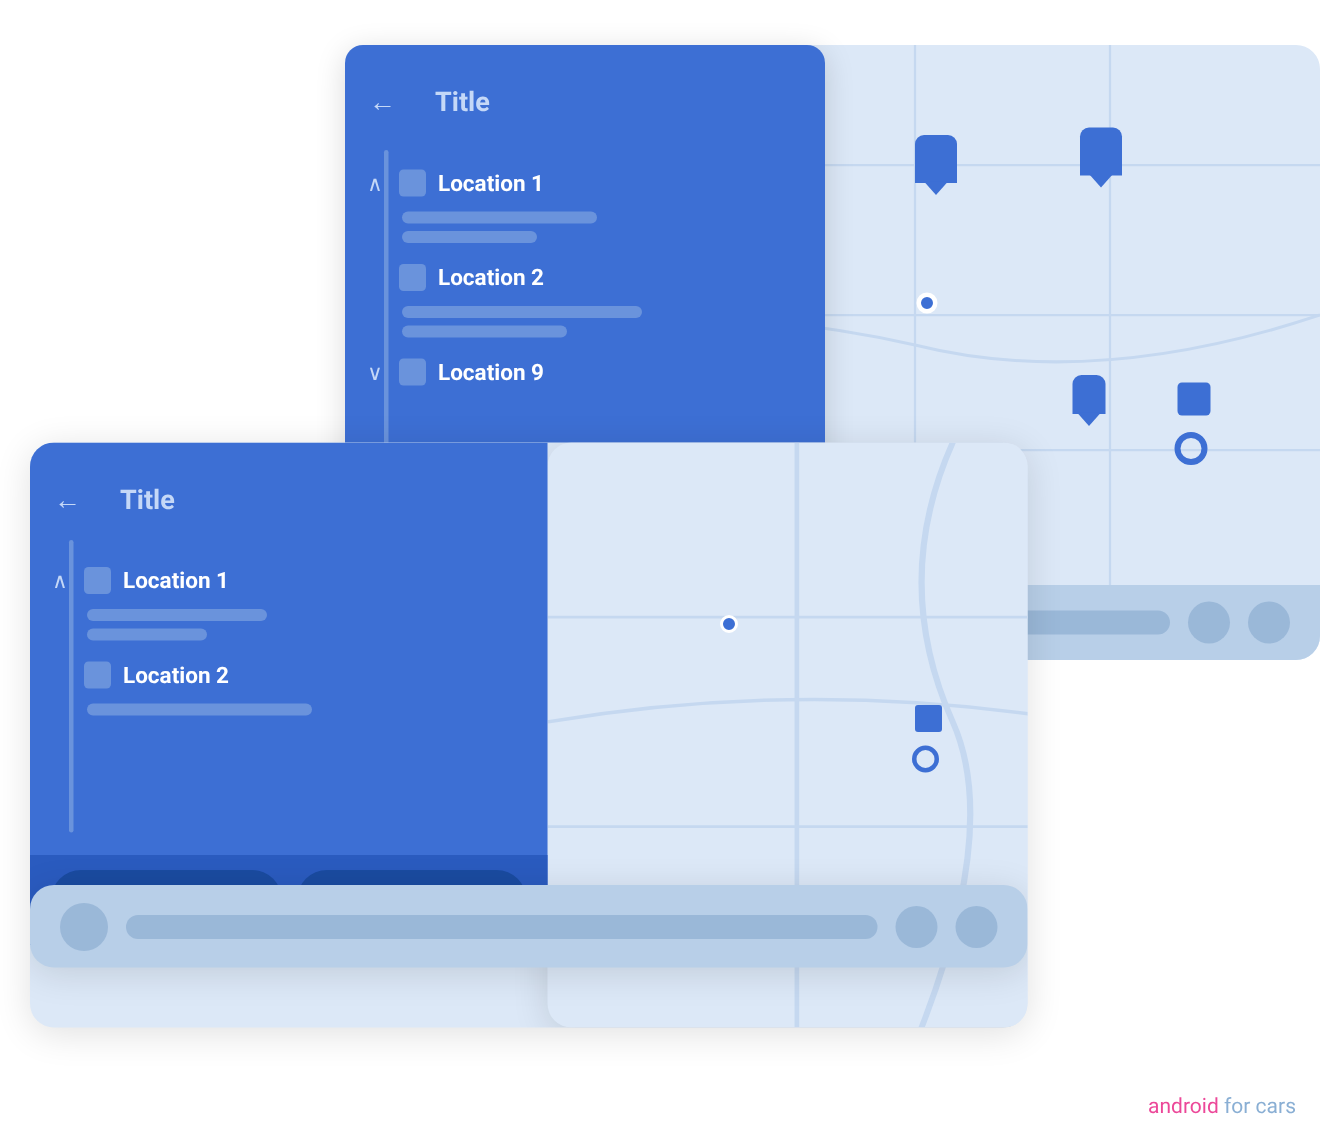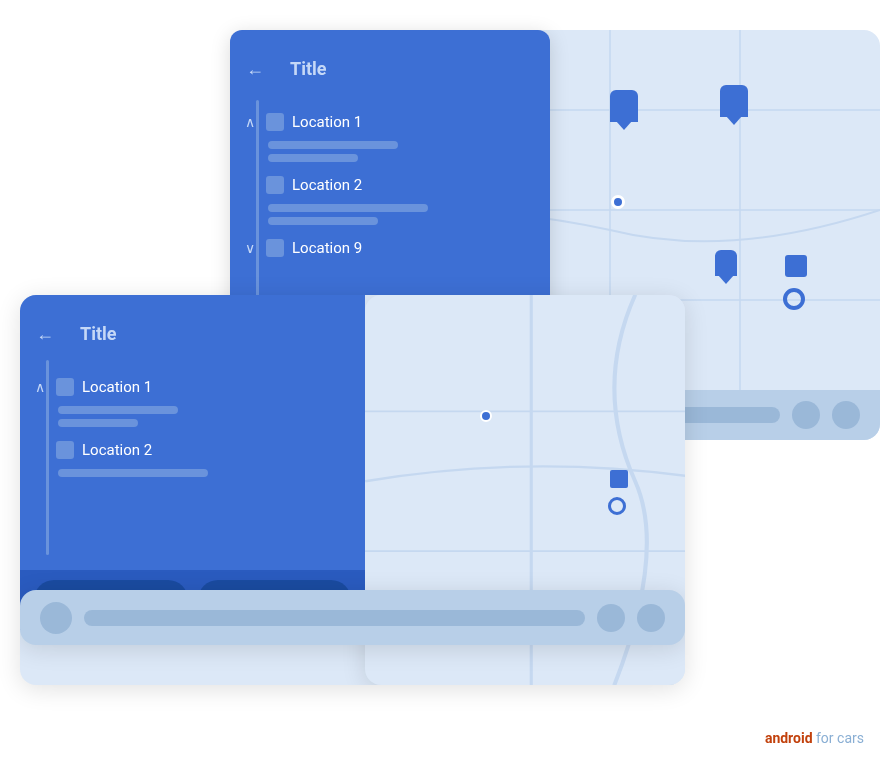--- a/index.html
+++ b/index.html
@@ -173,21 +173,21 @@
     .loc-checkbox {
       width: 18px; height: 18px;
       background: #6a93dc;
       border-radius: 3px;
       flex-shrink: 0;
     }
 
     .loc-title {
       color: #fff;
       font-size: 15px;
-      font-weight: 400;
+      font-weight: 700;
     }
 
     .loc-sub-lines {
       margin-left: 26px;
       margin-top: 4px;
     }
 
     .sub-line {
       height: 8px;
       border-radius: 4px;
@@ -284,22 +284,22 @@
     
     .watermark {
       position: absolute;
       bottom: 18px;
       right: 24px;
       color: #8aafd4;
       font-size: 14px;
     }
 
     .watermark strong {
-      font-weight: 700;
-      color: #c2410c;
+      font-weight: 400;
+      color: #ec4899;
     }
 
     
     .map-dot-sm {
       width: 12px; height: 12px;
       border-radius: 50%;
       background: #3d6fd4;
       border: 2px solid #fff;
     }
 

